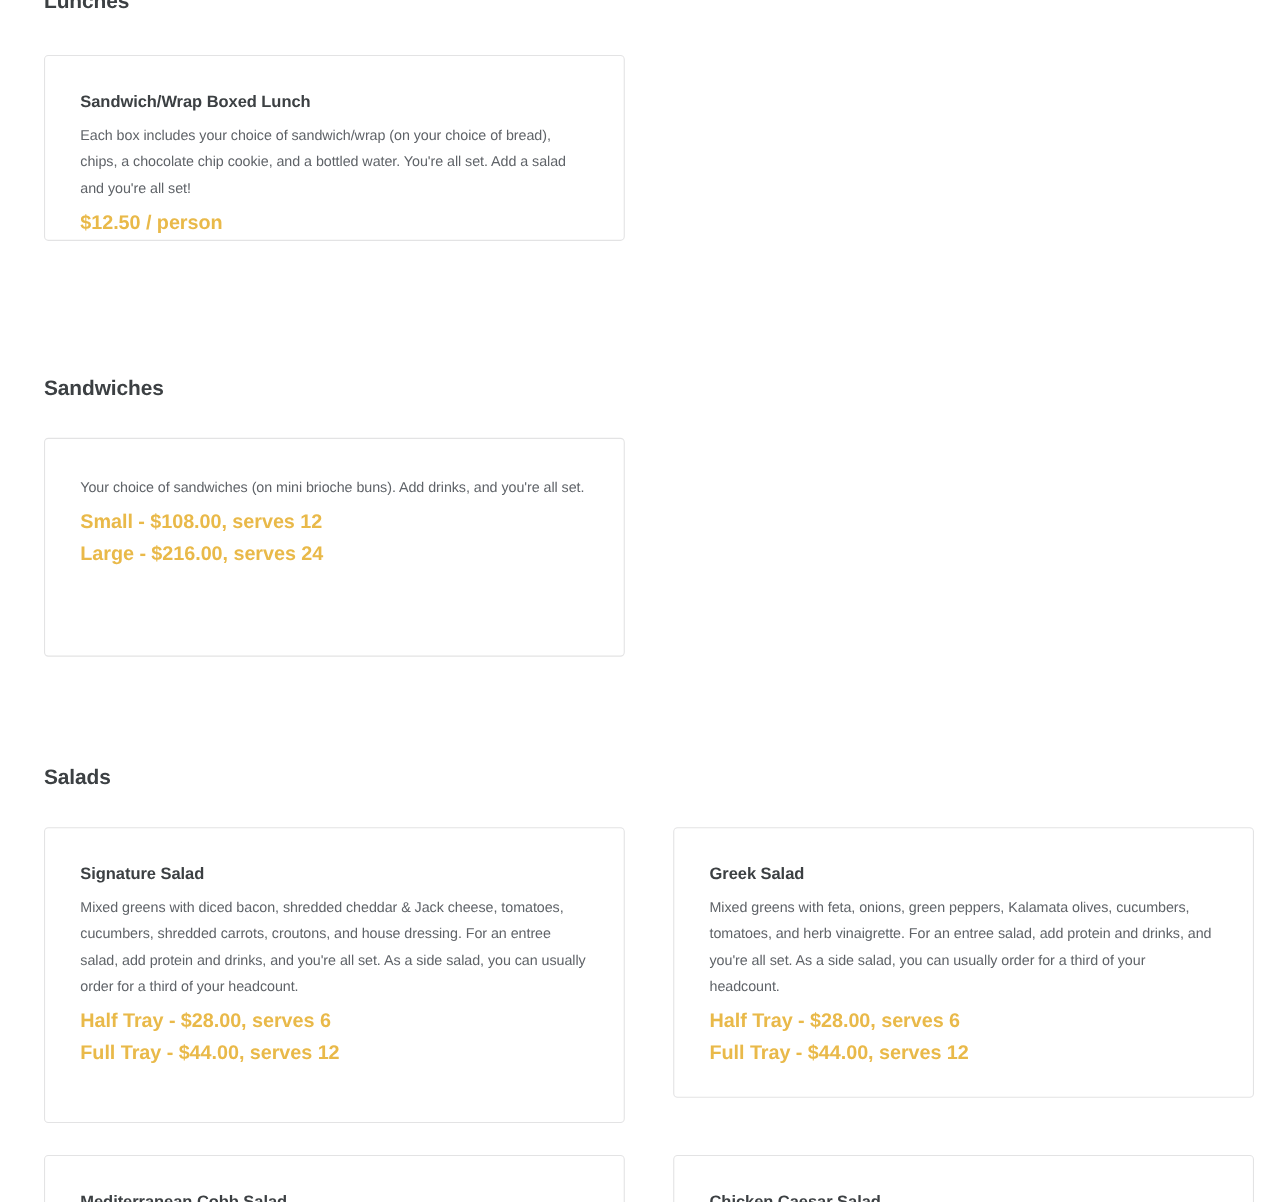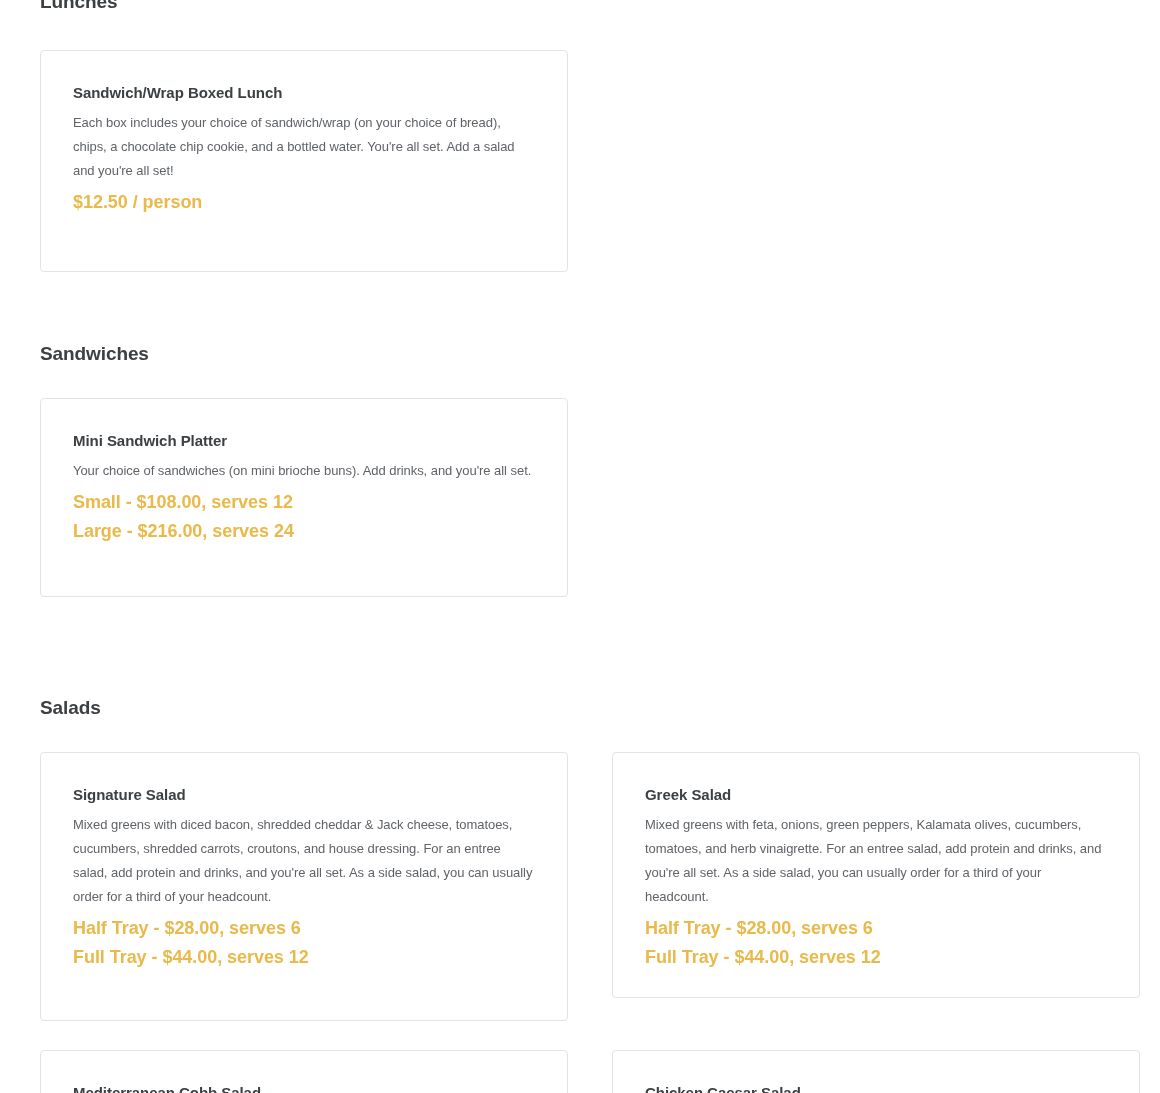--- a/index.html
+++ b/index.html
@@ -88,34 +88,33 @@
   .col-right { left: 612px; width: 528px; }
 </style>
 </head>
 <body>
 
 <div class="page">
 
   <div class="section" style="top:0;">
     <div class="section-heading" style="top:-9px;">Lunches</div>
 
-    <div class="card col-left" style="top:50px; height:222px;">
+    <div class="card col-left" style="top:50px; height:169px;">
       <div class="card-title">Sandwich/Wrap Boxed Lunch</div>
       <div class="card-desc">Each box includes your choice of sandwich/wrap (on your choice of bread), chips, a chocolate chip cookie, and a bottled water. You're all set. Add a salad and you're all set!</div>
       <ul class="price-list">
         <li class="price">$12.50 / person</li>
       </ul>
     </div>
   </div>
 
   <div class="section" style="top:0;">
     <div class="section-heading" style="top:343px;">Sandwiches</div>
 
     <div class="card col-left" style="top:398px; height:199px;">
-      <div class="card-title">Mini Sandwich Platter</div>
       <div class="card-desc">Your choice of sandwiches (on mini brioche buns). Add drinks, and you're all set.</div>
       <ul class="price-list">
         <li class="price">Small - $108.00, serves 12</li>
         <li class="price">Large - $216.00, serves 24</li>
       </ul>
     </div>
   </div>
 
   <div class="section" style="top:0;">
     <div class="section-heading" style="top:697px;">Salads</div>

